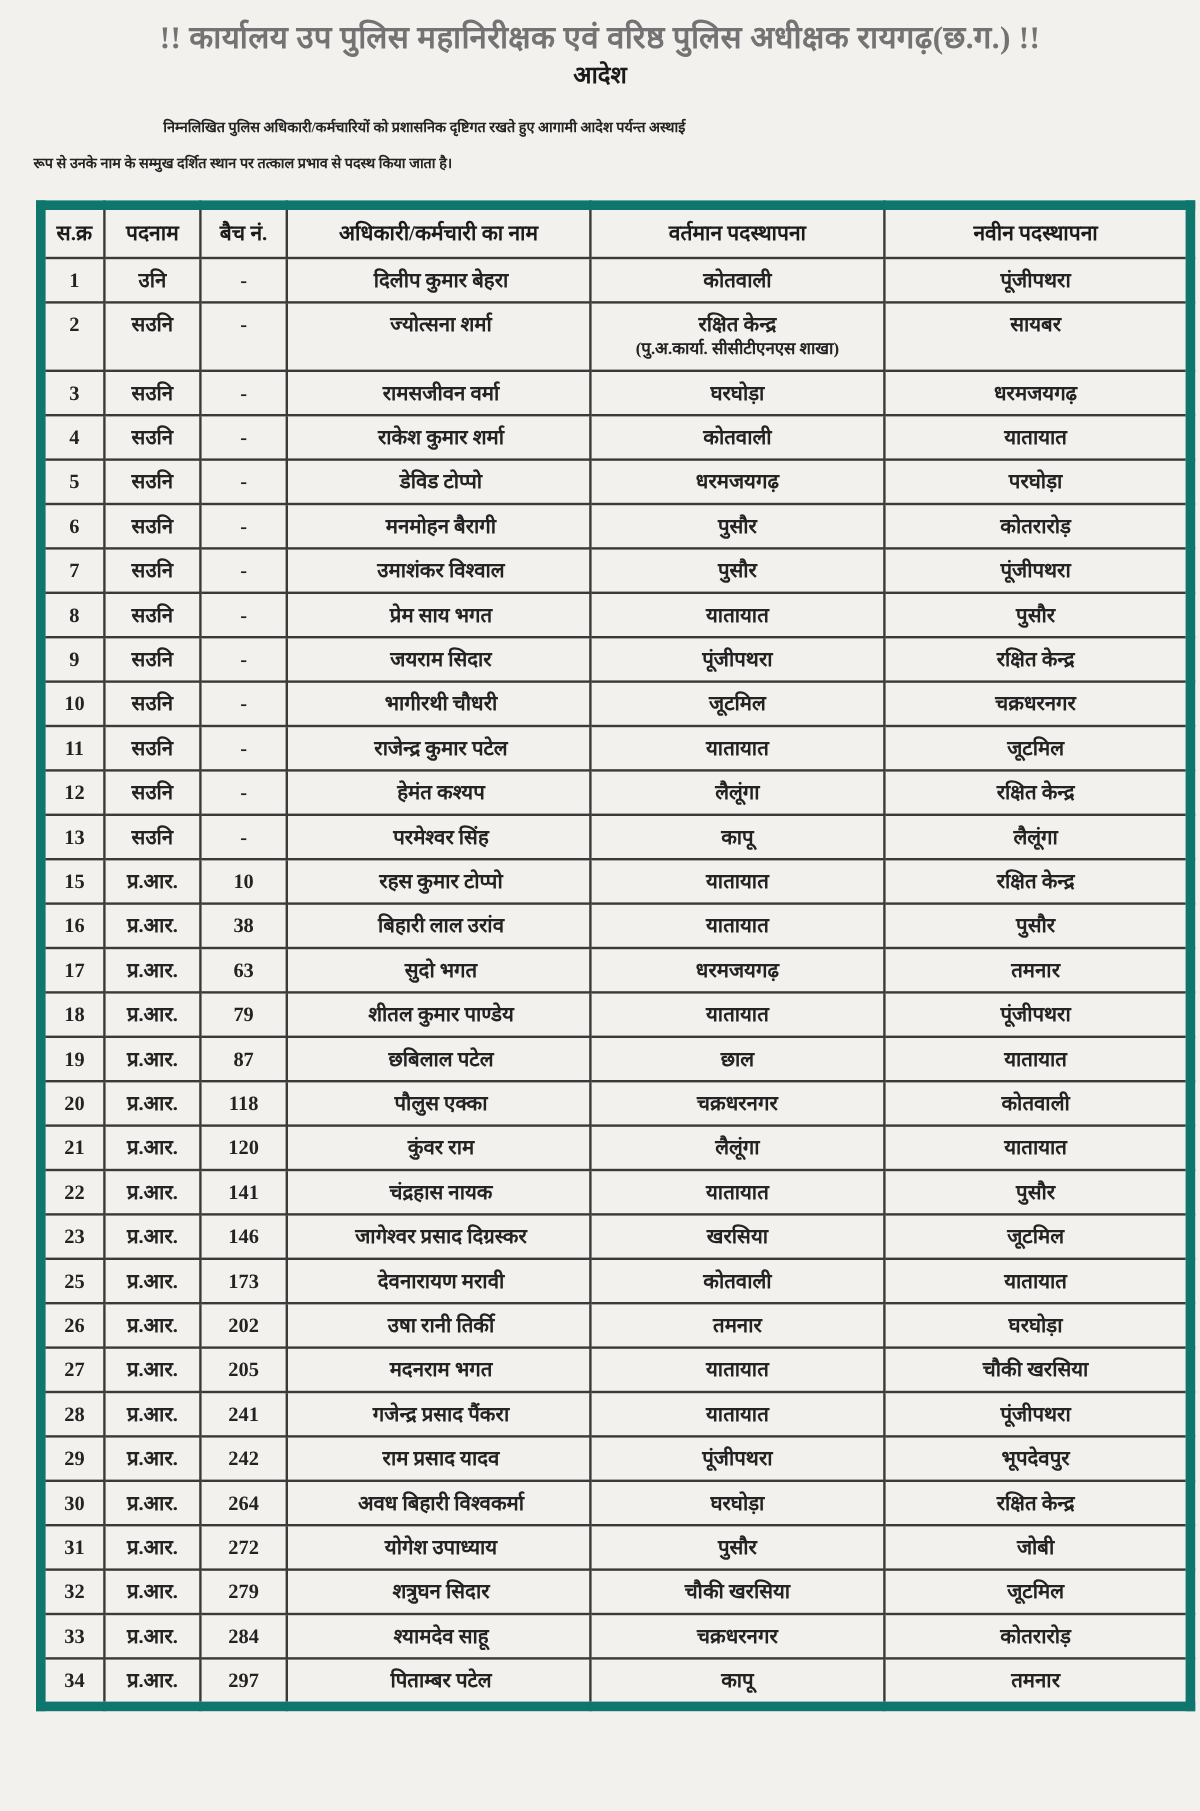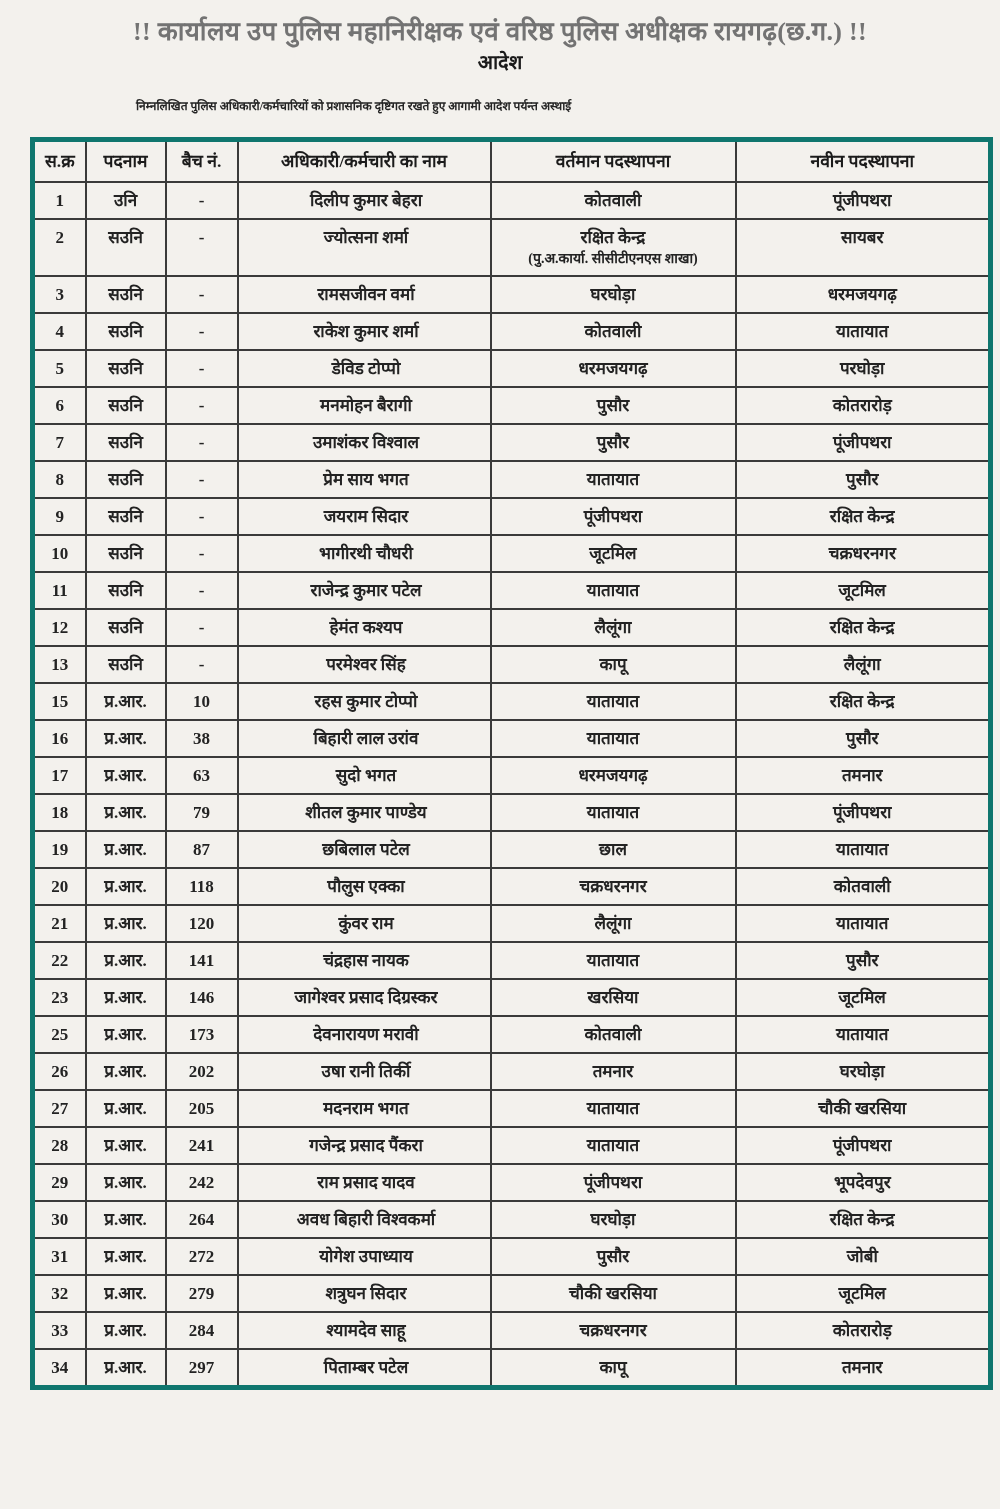--- a/index.html
+++ b/index.html
@@ -32,21 +32,21 @@
     line-height: 30px;
     color: #242424;
   }
   .intro .line { display: block; }
   .intro .line.indent { padding-left: 108px; }
   table.transfer {
     margin: 16px 0 0 30px;
     width: 958px;
     border-collapse: collapse;
     table-layout: fixed;
-    border: 5px solid #0f766e;
+    border: 8px solid #0f766e;
   }
   table.transfer th, table.transfer td {
     border: 2px solid #3a3a3a;
     font-size: 17px;
     font-weight: 700;
     text-align: center;
     vertical-align: top;
     padding: 6px 3px;
     line-height: 23px;
     color: #232323;
@@ -73,20 +73,21 @@
   col.c-new  { width: 255px; }
 </style>
 </head>
 <body>
 
 <div class="page">
   <div class="title">!! कार्यालय उप पुलिस महानिरीक्षक एवं वरिष्ठ पुलिस अधीक्षक रायगढ़(छ.ग.) !!</div>
   <div class="subtitle">आदेश</div>
   <p class="intro">
     <span class="line indent">निम्नलिखित पुलिस अधिकारी/कर्मचारियों को प्रशासनिक दृष्टिगत रखते हुए आगामी आदेश पर्यन्त अस्थाई</span>
+    <span class="line">रूप से उनके नाम के सम्मुख दर्शित स्थान पर तत्काल प्रभाव से पदस्थ किया जाता है।</span>
   </p>
   <table class="transfer">
     <colgroup>
       <col class="c-sn">
         <col class="c-des">
         <col class="c-bat">
       <col class="c-name">
         <col class="c-cur">
         <col class="c-new">
     </colgroup>

